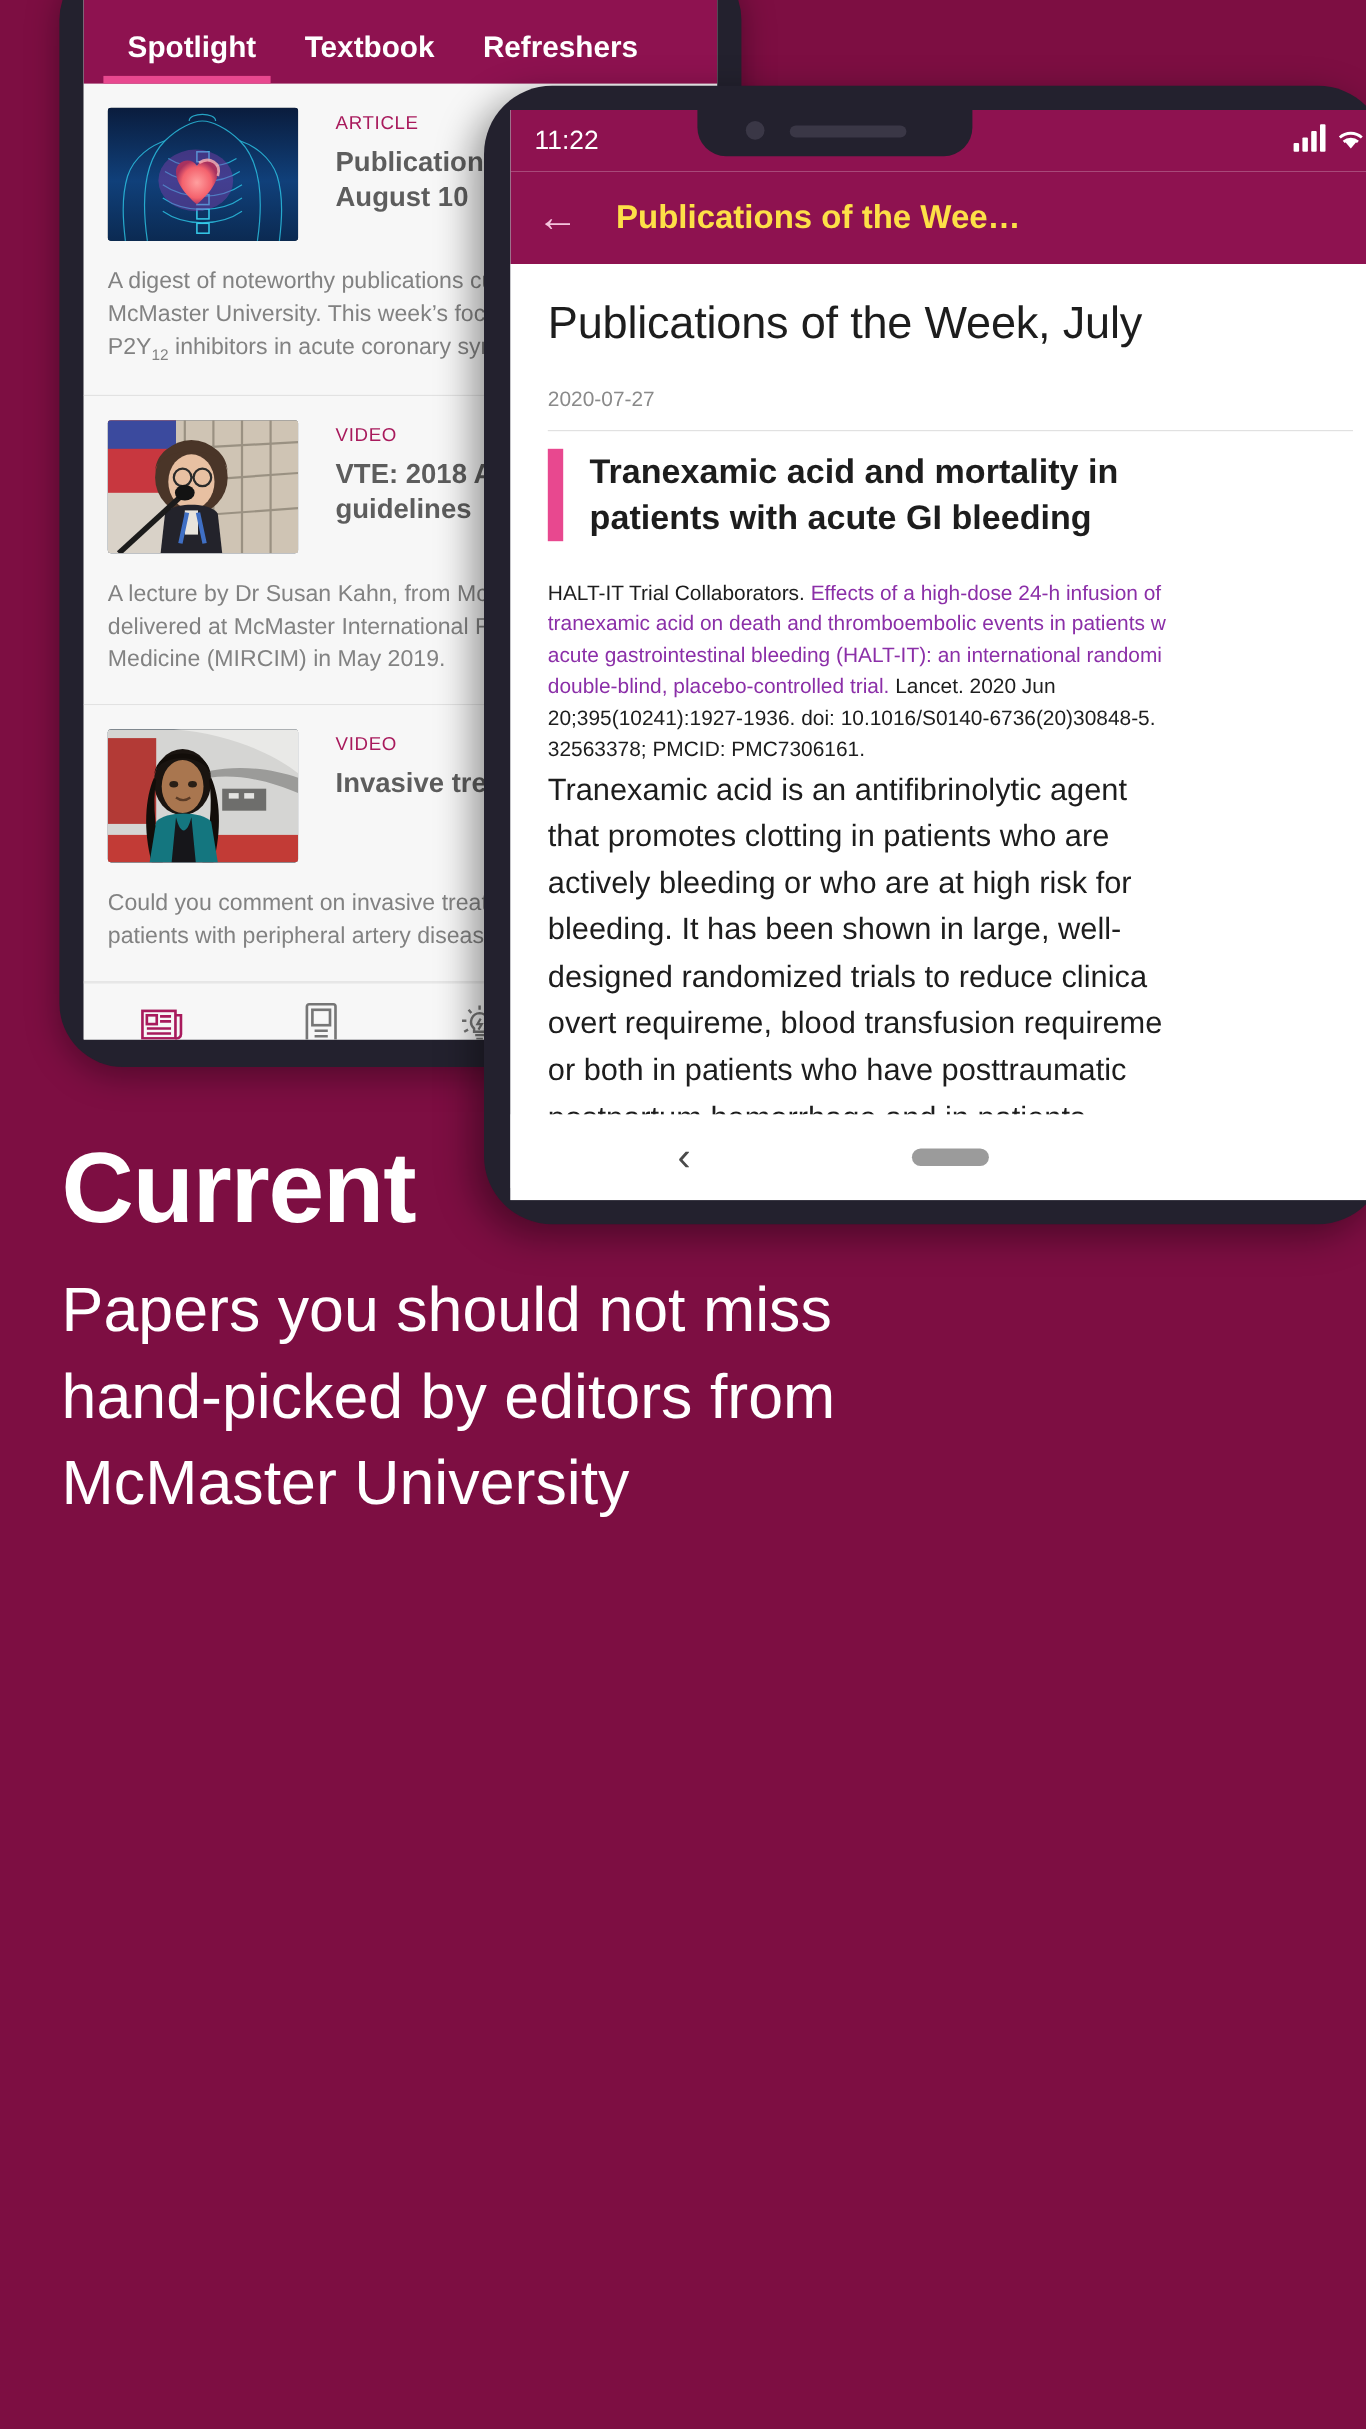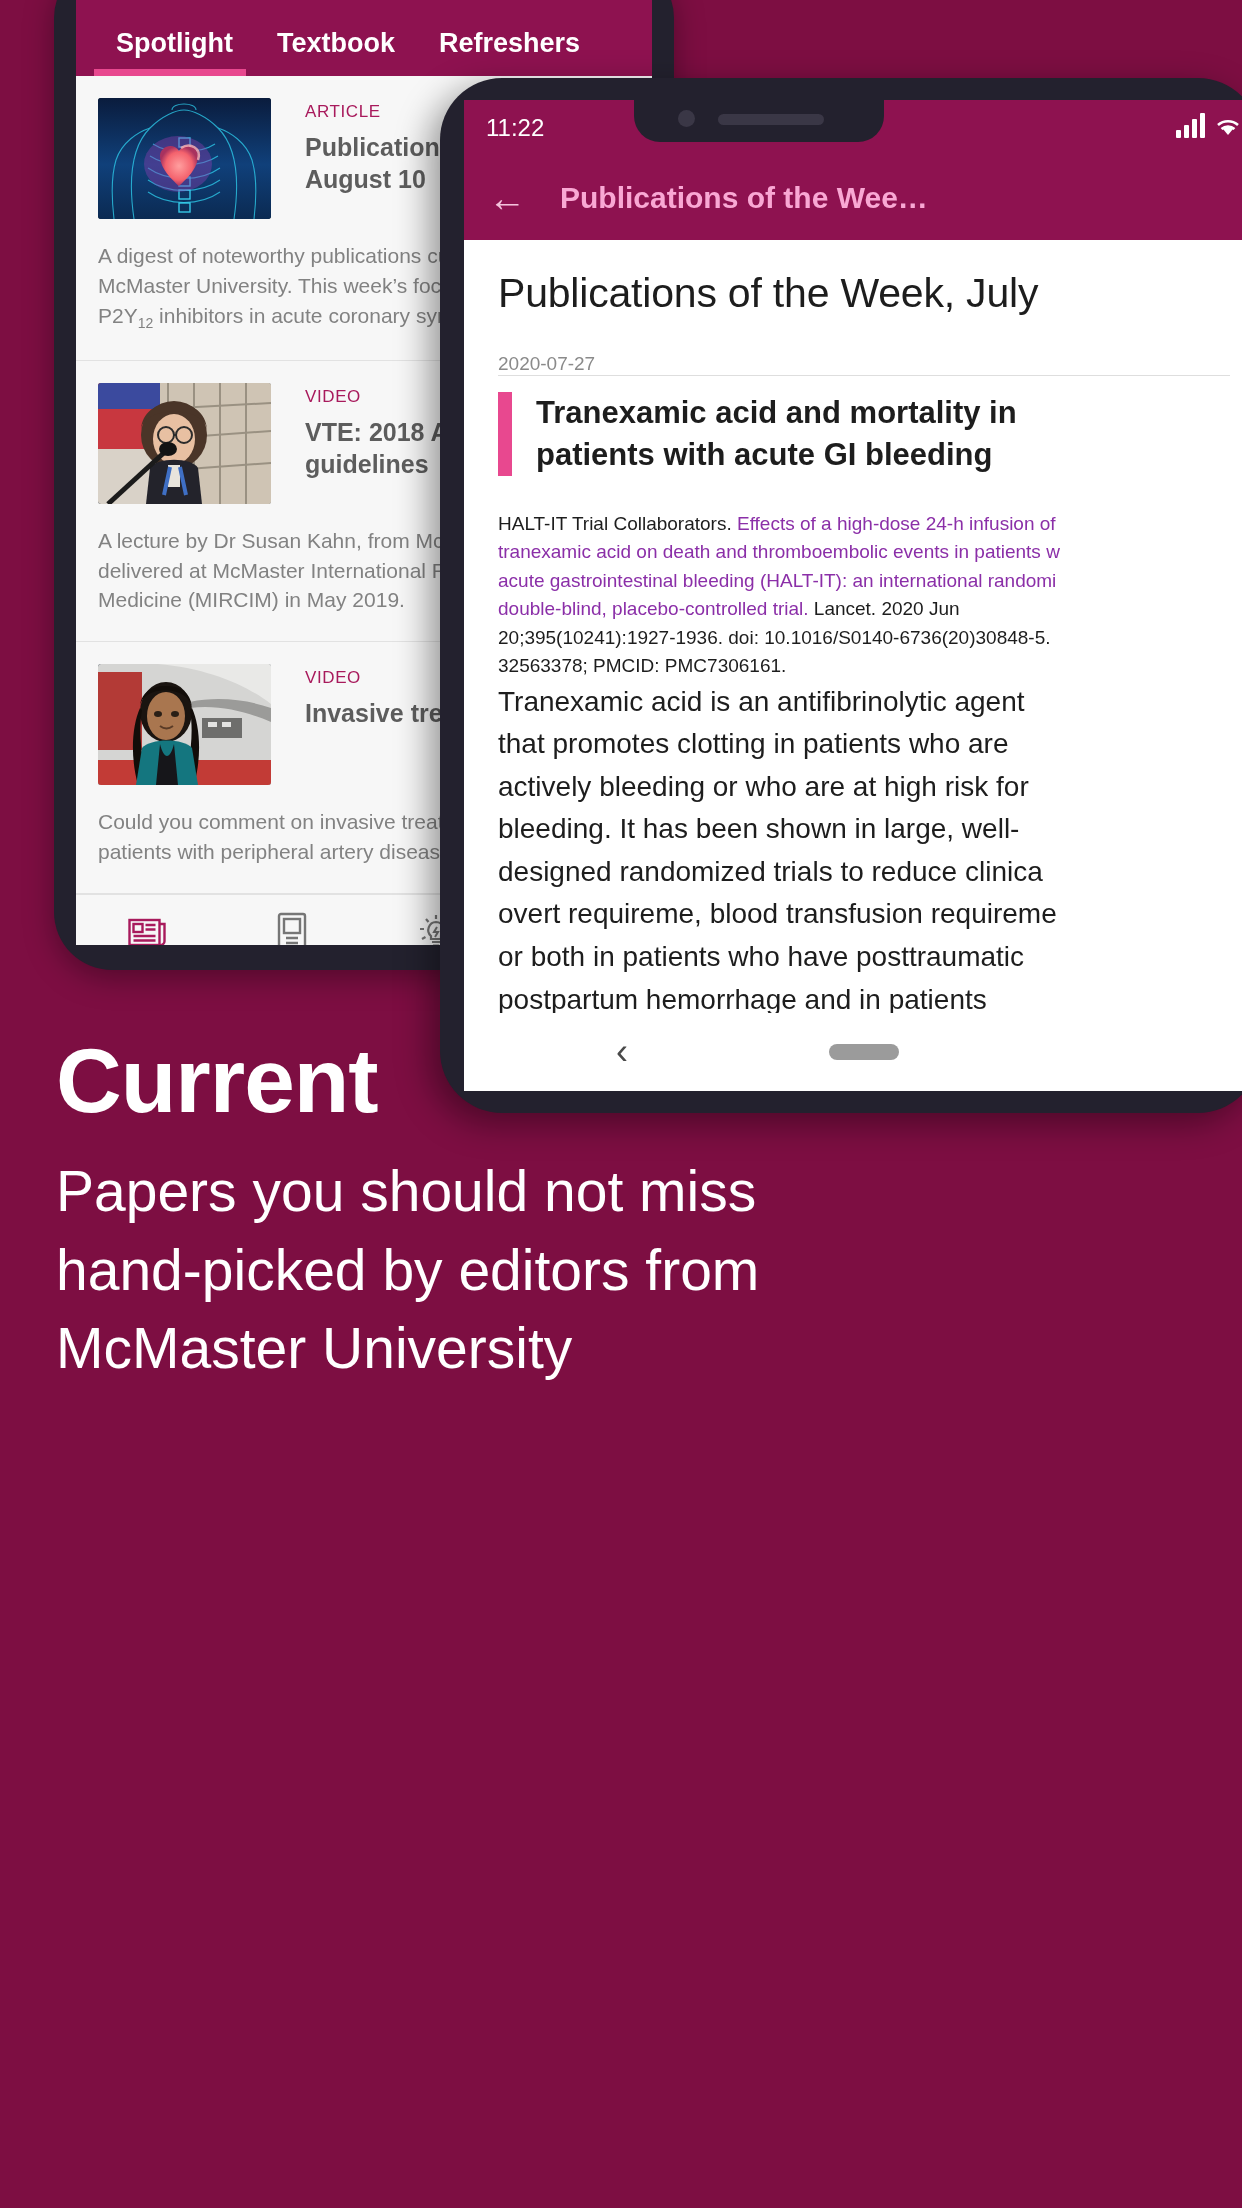--- a/index.html
+++ b/index.html
@@ -155,30 +155,30 @@
   .bars i { display:block; width:5px; background:#fff; border-radius:1px; }
   .appbar2 {
     background:#8e1250;
     height:84px;
     display:flex;
     align-items:center;
     padding:0 24px;
     gap:34px;
   }
   .appbar2 .backarrow { color:#f4c2dc; font-size:38px; line-height:1; }
-  .appbar2 .t2 { color:#f9a8d4; font-size:30px; font-weight:bold; white-space:nowrap; }
+  .appbar2 .t2 { color:#fde047; font-size:30px; font-weight:bold; white-space:nowrap; }
 
   .doc { padding:30px 34px 0 34px; background:#fff; }
   .doc-h1 {
     font-size:41px; color:#1d1d1d; font-weight:400;
     white-space:nowrap; letter-spacing:-.2px;
   }
   .doc-date {
     margin-top:36px; color:#8a8a8a; font-size:19px;
-    padding-bottom:0; border-bottom:1px solid #dedede;
+    padding-bottom:16px; border-bottom:1px solid #dedede;
   }
   .pub {
     display:flex; gap:24px; margin-top:16px;
   }
   .pub-rule { width:14px; flex:0 0 14px; background:#e8488f; }
   .pub-title {
     font-size:31px; font-weight:bold; color:#1d1d1d; line-height:1.35;
     white-space:nowrap;
   }
   .cite {

